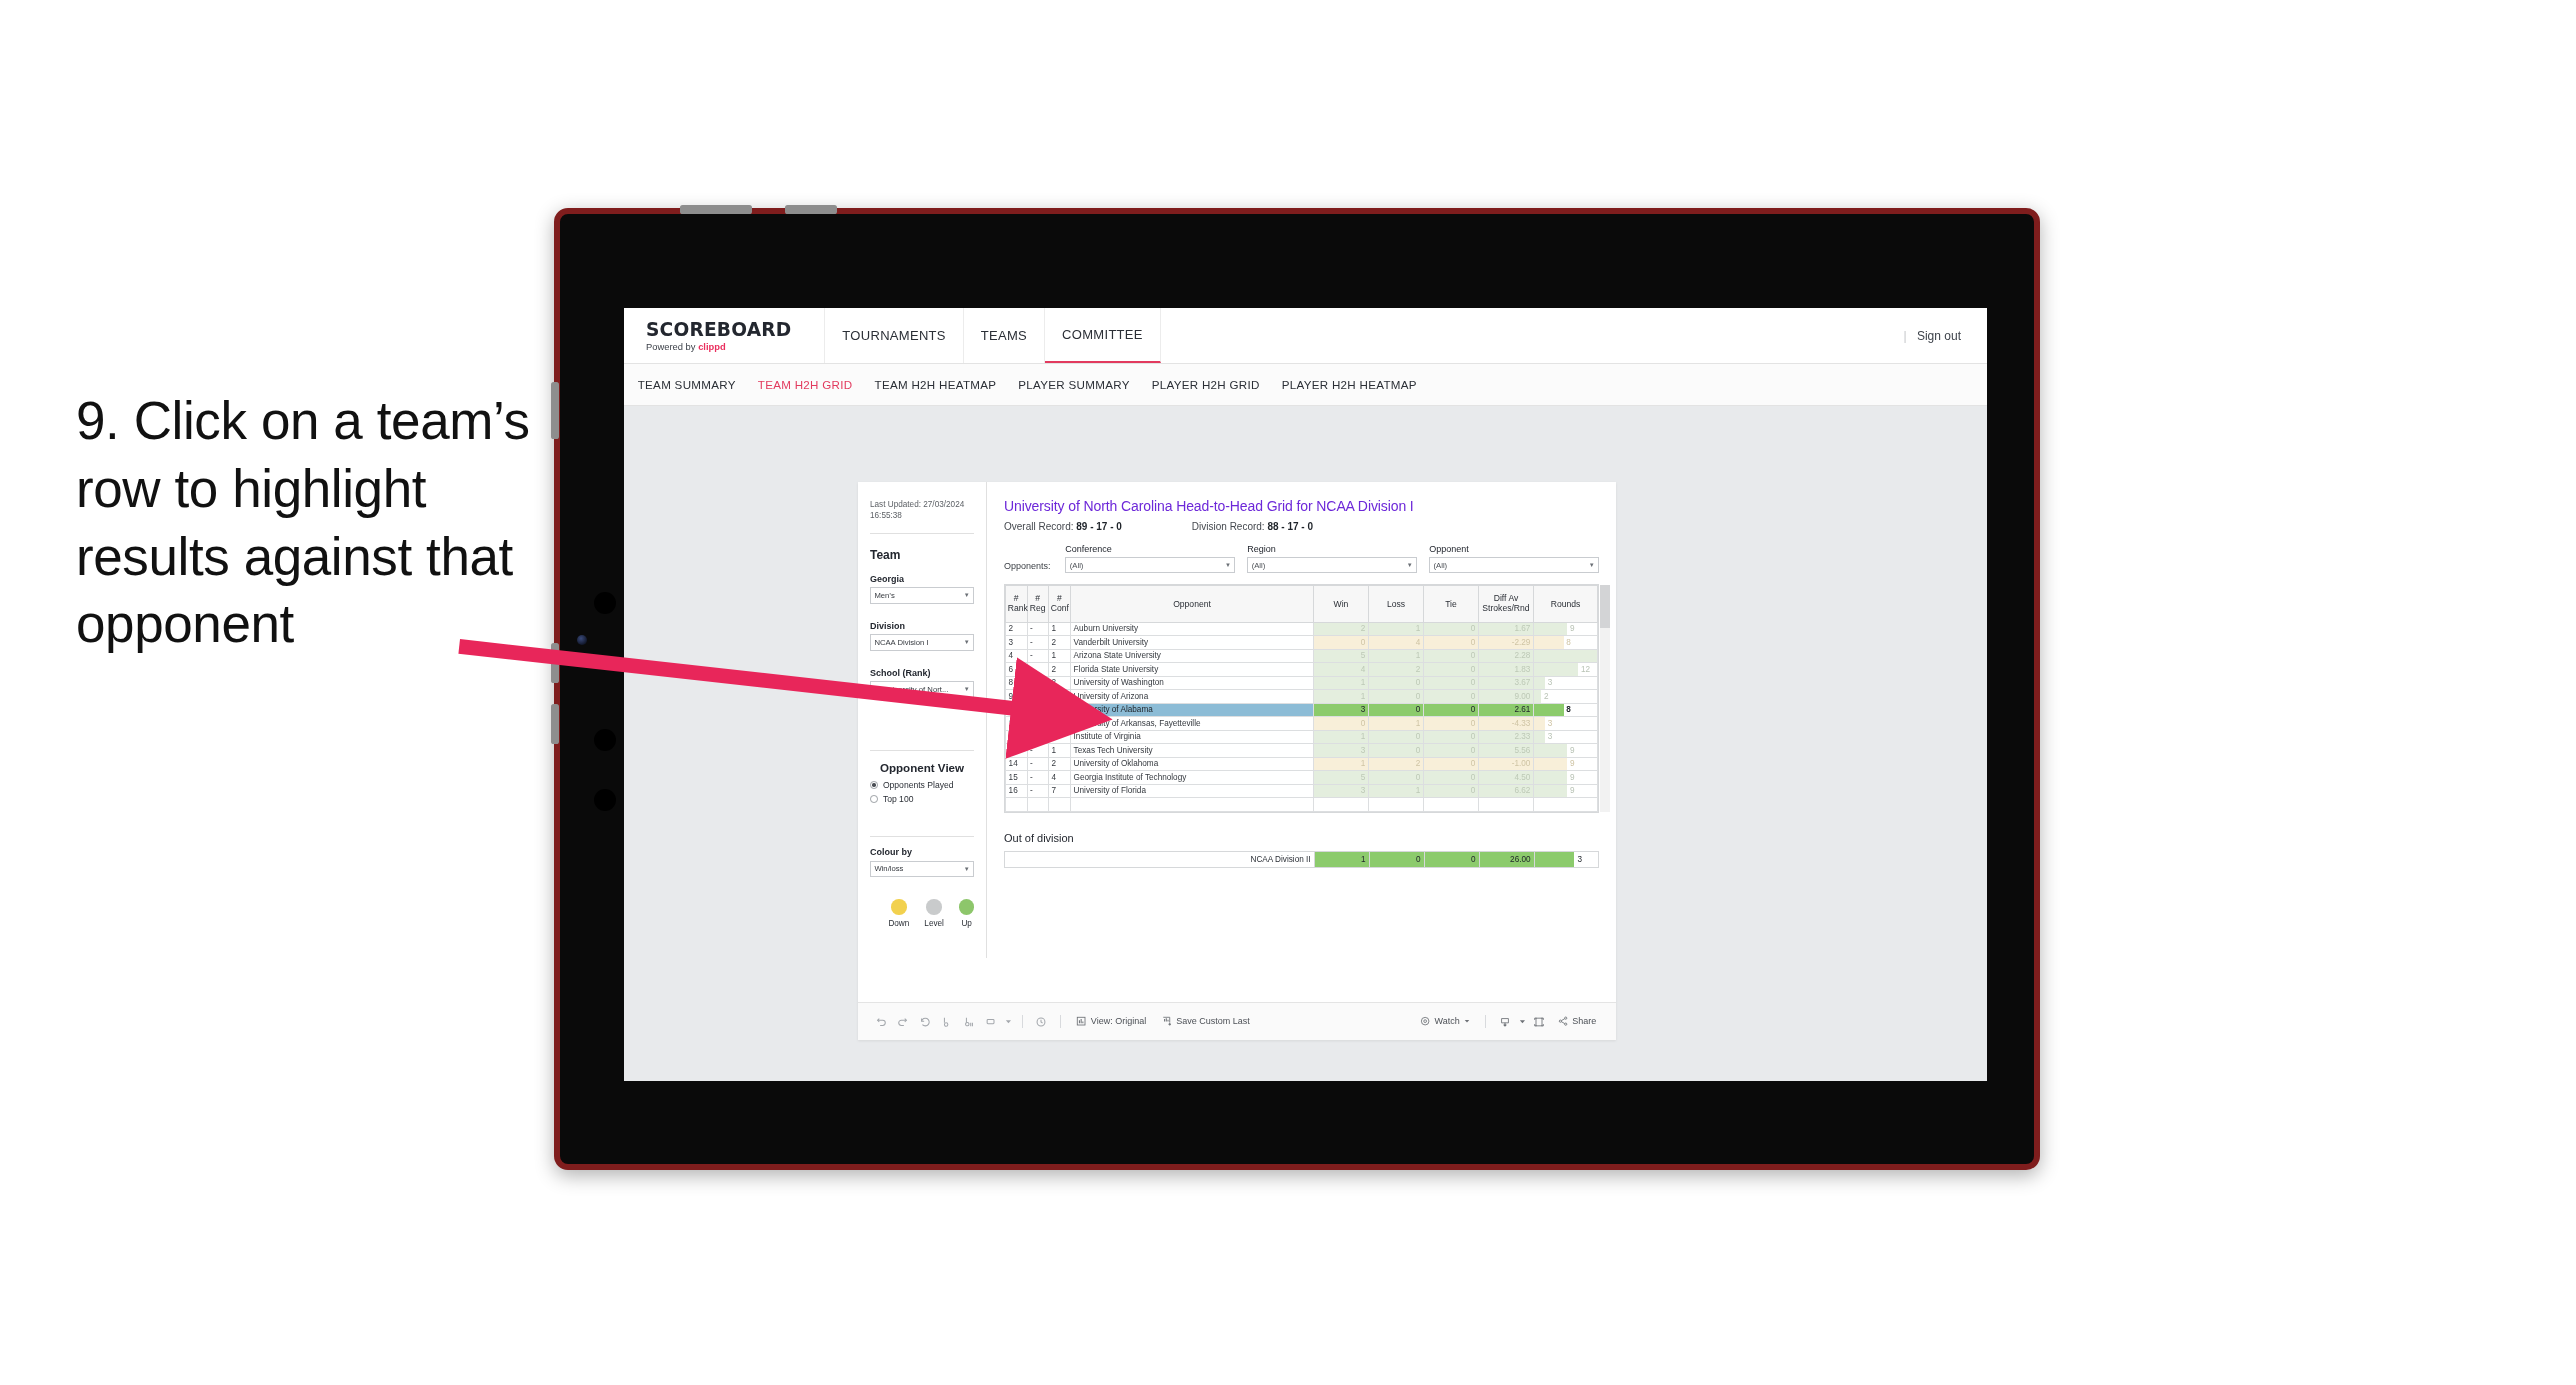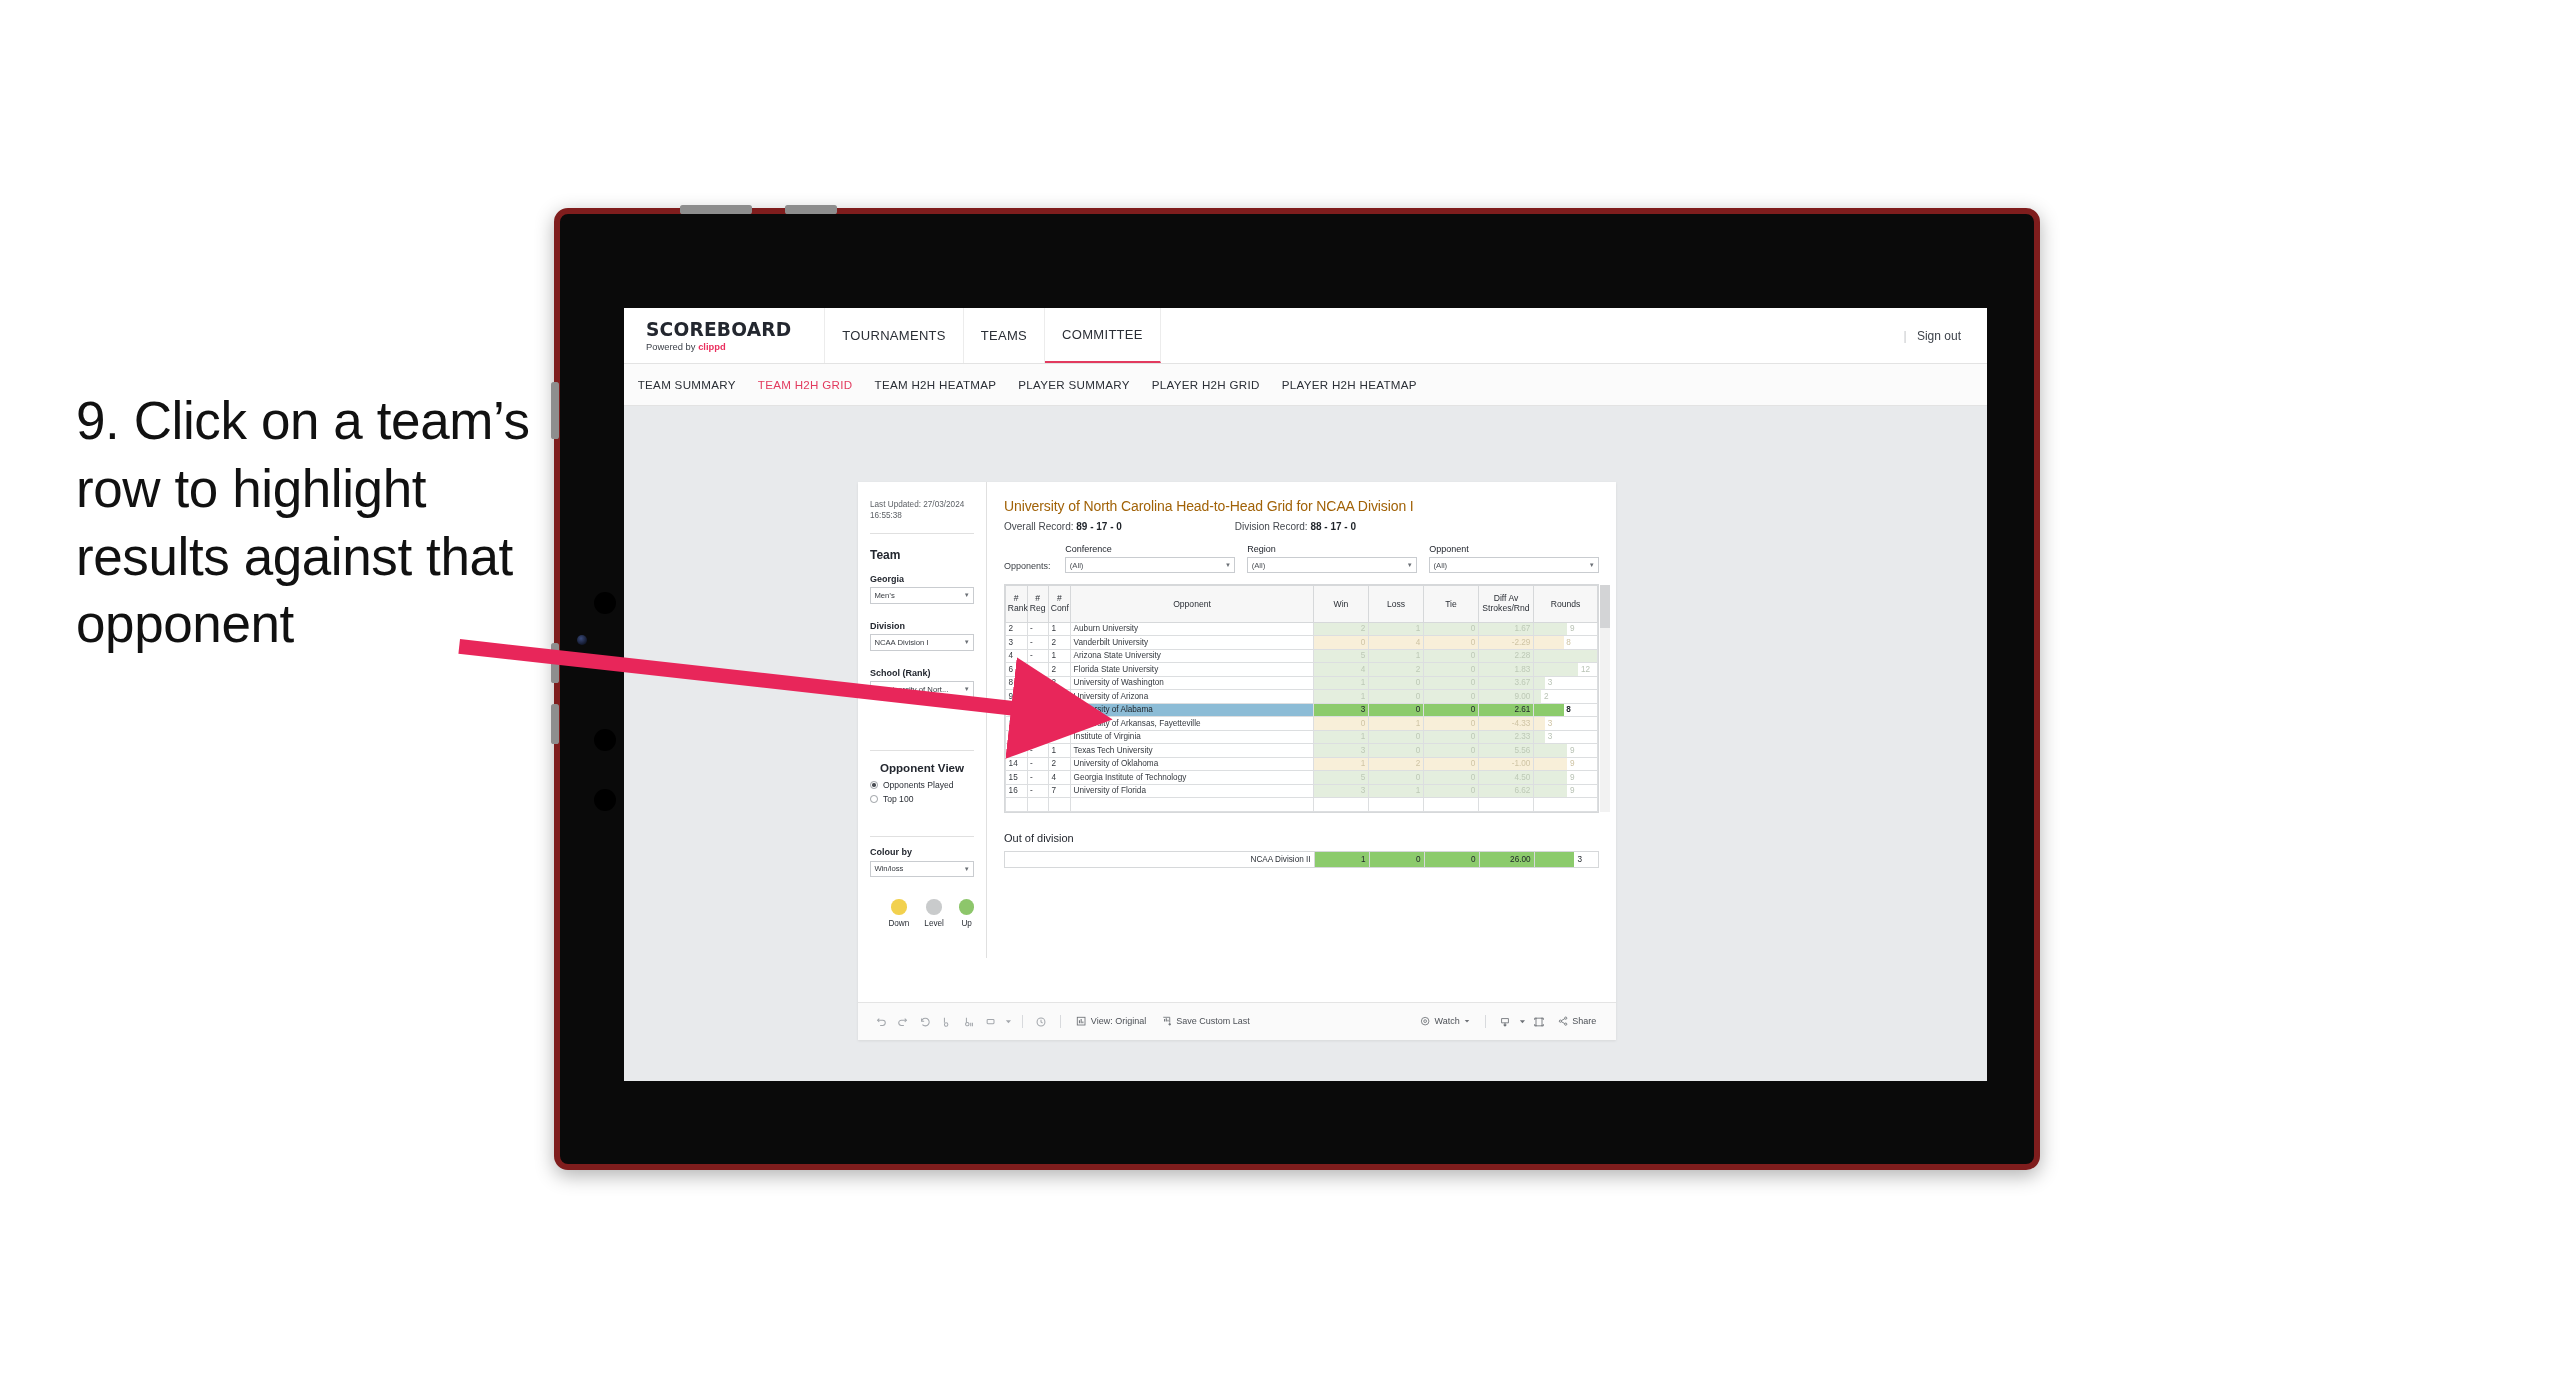--- a/index.html
+++ b/index.html
@@ -109,24 +109,24 @@
          display:flex;align-items:center;justify-content:center;background:#fff;flex:0 0 auto;}
   .radio.on::after{content:"";width:3.4px;height:3.4px;border-radius:50%;background:#4a4e54;}
   .radiolabel{font-size:8.6px;color:#2b2f36;}
   .legend{display:flex;justify-content:space-between;margin-top:22px;padding:0 3.4px;}
   .legitem{display:flex;flex-direction:column;align-items:center;gap:4.3px;margin-left:15px;}
   .dot{width:15.5px;height:15.5px;border-radius:50%;}
   .legtext{font-size:8.2px;color:#2b2f36;}
 
   
   .main{flex:1;padding:15.5px 17px 0 17px;box-sizing:border-box;min-width:0;}
-  .title{font-size:14px;color:#a16207;font-weight:400;letter-spacing:-0.1px;}
+  .title{font-size:14px;color:#6d28d9;font-weight:400;letter-spacing:-0.1px;}
   .records{display:flex;margin-top:7.7px;font-size:10px;color:#44484e;}
   .records b{color:#1e2329;font-weight:700;}
-  .rec2{margin-left:113px;}
+  .rec2{margin-left:70px;}
   .filters{display:flex;align-items:flex-end;margin-top:12px;gap:12px;}
   .flabel-lead{font-size:9px;color:#3b3f45;padding-bottom:2.6px;width:52px;}
   .fgroup{width:179px;}
   .fgroup .ft{font-size:9px;color:#23272f;margin-bottom:2.6px;}
   .fsel{
     height:14.6px;border:0.9px solid #c9ccd0;background:#fff;font-size:7.7px;color:#4a4e54;
     display:flex;align-items:center;justify-content:space-between;padding:0 3.4px;cursor:pointer;
   }
 
   

